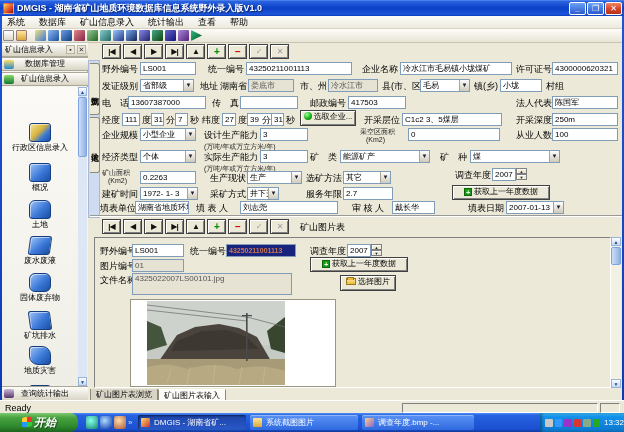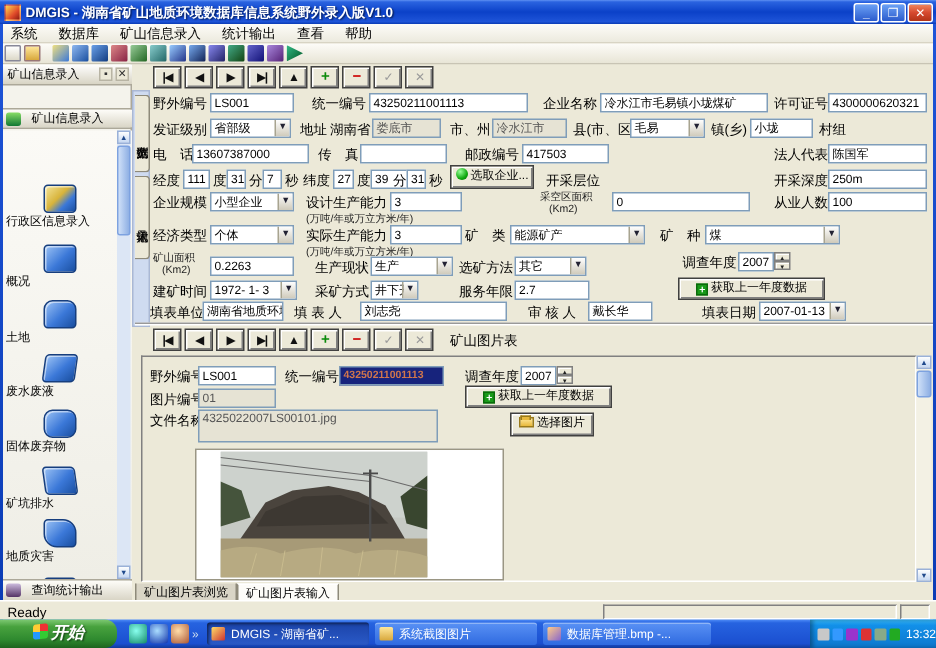--- a/index.html
+++ b/index.html
@@ -26,21 +26,21 @@
 
 .frame-l,.frame-r{position:absolute;top:16px;width:2px;height:397px;background:linear-gradient(#1e54d8,#0a3bb4)}
 .frame-l{left:0}.frame-r{left:622px}
 
 .sidebar{position:absolute;left:2px;top:43px;width:86px;height:357px;background:#f4f3ec;border-right:1px solid #aca899}
 .sb-head{position:absolute;left:0;top:0;width:86px;height:14px;background:linear-gradient(#fff,#d8d4c4);border-bottom:1px solid #aca899;font-size:8px;line-height:13px;padding-left:3px;white-space:nowrap;overflow:hidden}
 .sb-headbtn{position:absolute;top:2px;width:9px;height:9px;font-size:7px;line-height:8px;text-align:center;color:#333;border:1px solid #b8b4a4;background:#ece9d8}
 .gbar{position:absolute;left:0;width:86px;height:14px;background:linear-gradient(#fefdf9,#d9d5c6);border:1px solid #aca899;border-left:none;border-right:none;font-size:8px;line-height:12px;text-align:center;white-space:nowrap;overflow:hidden}
 .gico{position:absolute;left:2px;top:2px;width:10px;height:9px;border-radius:2px}
 .sb-list{position:absolute;left:0;top:44px;width:86px;height:299px;background:linear-gradient(180deg,#fbfaf6,#efeee6);overflow:hidden}
-.sitem{position:absolute;left:2px;width:72px;text-align:left}
+.sitem{position:absolute;left:2px;width:72px;text-align:center}
 .sic{width:22px;height:19px;margin:0 auto;background:linear-gradient(135deg,#9cc3f5 0%,#3b78d8 55%,#1a4fa0 100%);border:1px solid #163e7e;border-radius:3px;box-shadow:inset 1px 1px 0 #fff8}
 .sic.pen{background:linear-gradient(135deg,#f5e69c 0%,#d8b43b 45%,#3b78d8 70%,#1a4fa0)}
 .slab{font-size:8px;line-height:9px;margin-top:1px;white-space:normal}
 .sb-scroll{position:absolute;right:0;top:44px;width:9px;height:299px;background:#dce6f5}
 .sb-bottom{position:absolute;left:0;top:343px;width:86px;height:14px;background:linear-gradient(#fefdf9,#d9d5c6);border-top:1px solid #aca899;font-size:8px;line-height:13px;text-align:center;white-space:nowrap}
 .sarrow{position:absolute;left:0;width:9px;height:9px;background:linear-gradient(#fdfefe,#c6d8f2);border:1px solid #9ab1d8;font-size:5px;line-height:8px;text-align:center;color:#204a8c}
 .sthumb{position:absolute;left:0;width:9px;background:linear-gradient(90deg,#cfe0f8,#8fb0e4);border:1px solid #7da2e0;border-radius:2px}
 
 .main{position:absolute;left:88px;top:43px;width:534px;height:357px;background:#ECE9D8}
 .navbar{position:absolute;display:flex;gap:2px}
@@ -134,20 +134,24 @@
 
   <div class="frame-l"></div>
   <div class="frame-r"></div>
 
   <div class="sidebar">
     <div class="sb-head">
       <span>矿山信息录入</span>
       <span class="sb-headbtn" style="right:13px">▪</span>
       <span class="sb-headbtn" style="right:2px">✕</span>
     </div>
+    <div class="gbar" style="top:14px">
+      <i class="gico" style="background:linear-gradient(#fd6,#28c)"></i>
+      <span>数据库管理</span>
+    </div>
     <div class="gbar" style="top:29px">
       <i class="gico" style="background:linear-gradient(#8d6,#173)"></i>
       <span>矿山信息录入</span>
     </div>
     <div class="sb-list">
       <div class="sitem" style="top:36px">
         <div class="sic pen"></div>
         <div class="slab">行政区信息录入</div>
       </div>
       <div class="sitem" style="top:113px">
@@ -254,20 +258,21 @@
   <div class="lbl" style="left:202px;top:116px">纬度</div>
   <div class="inp" style="left:222px;top:113px;width:14px">27</div>
   <div class="lbl" style="left:238px;top:116px">度</div>
   <div class="inp" style="left:247px;top:113px;width:36px">39</div>
   <div class="lbl" style="left:262px;top:116px">分</div>
   <div class="inp" style="left:271px;top:113px;width:13px">31</div>
   <div class="lbl" style="left:286px;top:116px">秒</div>
   <div class="b3d" style="left:300px;top:110px;width:56px;height:16px">
     <i class="gdot"></i><span>选取企业...</span></div>
   <div class="lbl" style="left:364px;top:116px">开采层位</div>
+  <div class="inp" style="left:402px;top:113px;width:100px">C1c2 3、5煤层</div>
   <div class="lbl" style="left:516px;top:116px">开采深度</div>
   <div class="inp" style="left:552px;top:113px;width:66px">250m</div>
 
   <div class="lbl" style="left:102px;top:131px">企业规模</div>
   <div class="selbox" style="left:140px;top:128px;width:56px">
     <span>小型企业</span><i class="dd">▼</i></div>
   <div class="lbl" style="left:204px;top:131px">设计生产能力</div>
   <div class="inp" style="left:260px;top:128px;width:48px">3</div>
   <div class="lbl lbl7" style="left:204px;top:143px">(万吨/年或万立方米/年)</div>
   <div class="lbl lbl7" style="left:360px;top:128px">采空区面积</div>
@@ -416,21 +421,21 @@
     <div class="taskbtn pressed" style="left:138px;width:108px">
       <i class="tico" style="background:linear-gradient(135deg,#fd6,#c33)"></i>
       <span>DMGIS - 湖南省矿...</span>
     </div>
     <div class="taskbtn" style="left:250px;width:108px">
       <i class="tico" style="background:linear-gradient(#ffe79a,#d8a83c)"></i>
       <span>系统截图图片</span>
     </div>
     <div class="taskbtn" style="left:362px;width:112px">
       <i class="tico" style="background:linear-gradient(135deg,#fc8,#86c)"></i>
-      <span>数据库管理.bmp -...</span>
+      <span>调查年度.bmp -...</span>
     </div>
     <div class="tray">
       <span class="trico" style="background:#c8c8c8"></span>
       <span class="trico" style="background:#39f"></span>
       <span class="trico" style="background:#93c"></span>
       <span class="trico" style="background:#d33"></span>
       <span class="trico" style="background:#8a8"></span>
       <span class="trico" style="background:#2a2"></span>
       <span class="clock">13:32</span>
     </div>

